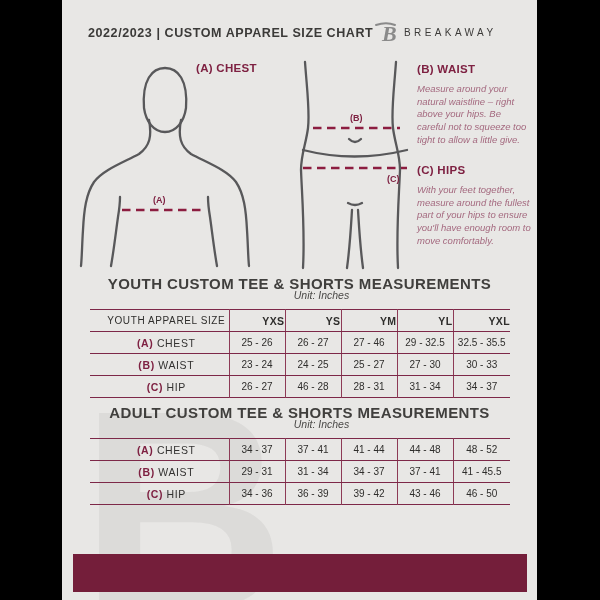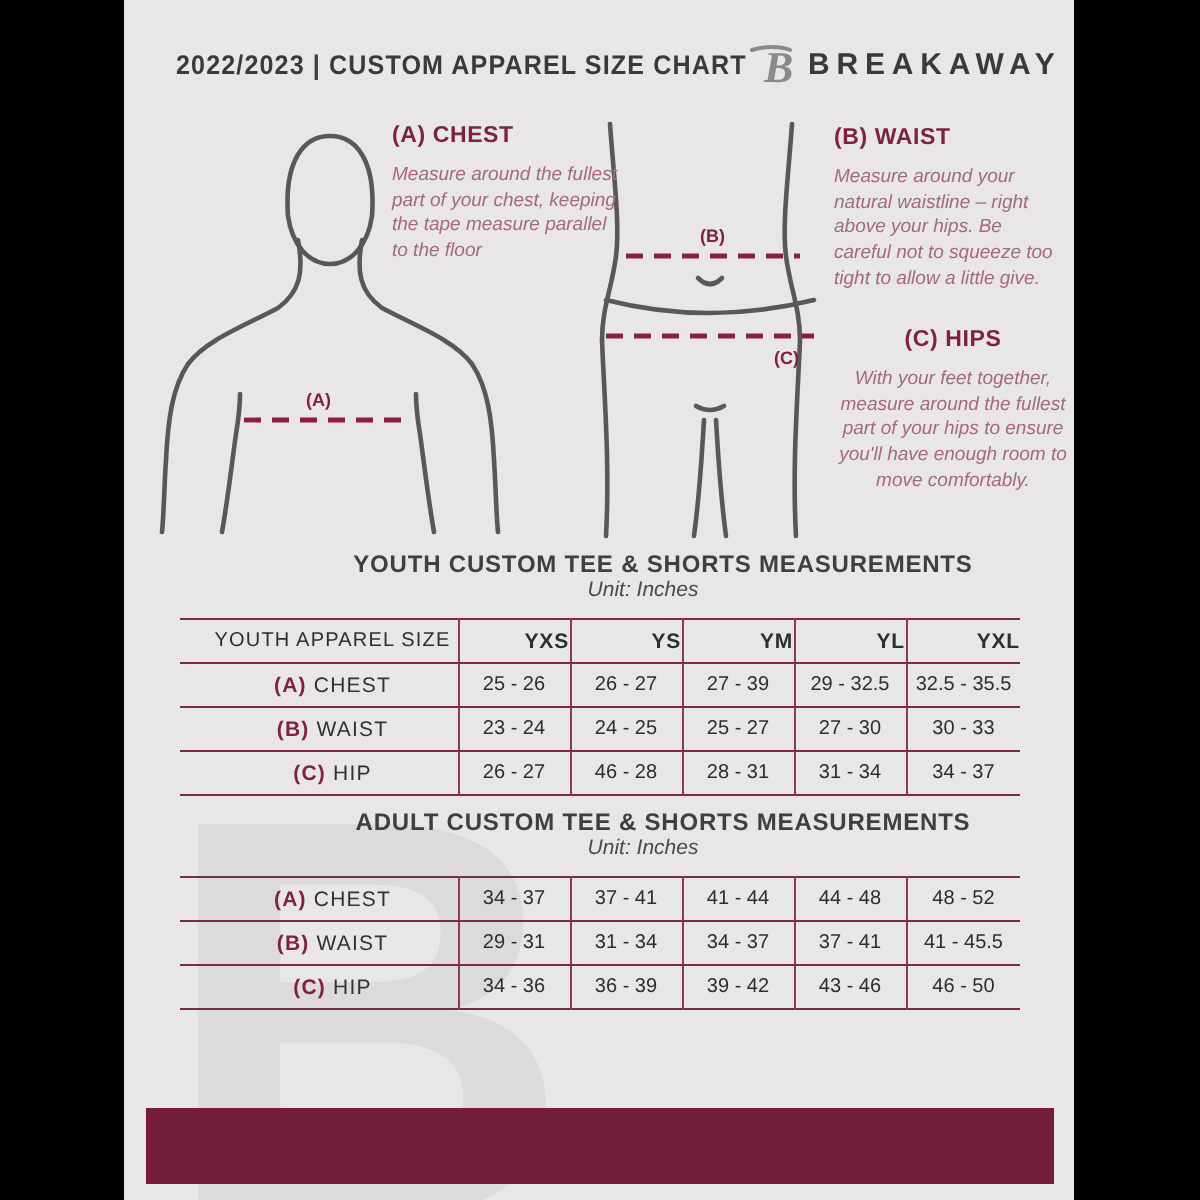--- a/index.html
+++ b/index.html
@@ -9,40 +9,40 @@
   .page { position:absolute; left:62px; top:0; width:475px; height:600px; background:#e8e7e5; overflow:hidden; }
 
   .watermark { position:absolute; left:18px; top:368px; font-size:285px; font-weight:bold;
     color:rgba(70,70,70,0.07); line-height:1; z-index:0; font-family:"Liberation Sans", sans-serif; }
 
   
   .doc-title { position:absolute; left:26px; top:25px; font-size:13.5px; font-weight:700;
     color:#3b3a38; letter-spacing:0.6px; white-space:nowrap; transform:scaleX(0.93); transform-origin:left center; z-index:2; }
   .brand-wrap { position:absolute; left:312px; top:18px; display:flex; align-items:center; z-index:2; }
   .brand-logo { width:28px; height:28px; }
-  .brand-name { font-size:15px; font-weight:700; letter-spacing:3.4px; color:#3b3a38; margin-left:2px; }
+  .brand-name { font-size:10px; font-weight:400; letter-spacing:3.4px; color:#3b3a38; margin-left:2px; }
 
   
   .fig { position:absolute; z-index:1; }
   .fig-upper { left:16px; top:58px; }
   .fig-lower { left:226px; top:60px; }
   .meas-block { position:absolute; z-index:2; }
   .meas-heading { font-size:11.5px; font-weight:700; color:#7e2142; letter-spacing:0.3px; }
   .meas-body { margin-top:8px; font-size:9.5px; font-style:italic; color:#a4697f; line-height:1.33; }
   .block-chest { left:134px; top:62px; width:113px; }
   .block-waist { left:355px; top:63px; width:114px; }
-  .block-hips  { left:355px; top:164px; width:119px;text-align:center; }
+  .block-hips  { left:355px; top:164px; width:119px; }
 
   svg .outline { fill:none; stroke:#58585a; stroke-width:2.3; stroke-linecap:round; }
   svg .dash { stroke:#8c1d40; stroke-width:2.4; stroke-dasharray:8.5 5.5; fill:none; }
   svg .dlabel { font-size:9px; font-weight:700; fill:#7e2142; font-family:"Liberation Sans", sans-serif; }
 
   
-  .tbl-title { position:absolute; left:0; width:475px; text-align:center; font-size:12px;
-    font-weight:700; color:#403f3d; letter-spacing:0.4px; z-index:2;margin-left:32px; }
+  .tbl-title { position:absolute; left:0; width:475px; text-align:center; font-size:15px;
+    font-weight:700; color:#403f3d; letter-spacing:0.4px; z-index:2; }
   .tbl-unit { position:absolute; left:0; width:475px; text-align:center; font-size:10.5px;
     font-style:italic; color:#4a4947; z-index:2;padding-left:44px; }
   table.size-table { position:absolute; left:28px; width:420px; border-collapse:collapse;
     table-layout:fixed; z-index:2; border-top:1.5px solid #7d2848; border-bottom:1.5px solid #7d2848; }
   table.size-table td { height:22px; border-bottom:1.5px solid #7d2848; font-size:10px; color:#2f2e2c;
     text-align:center; vertical-align:middle; background:transparent; }
   table.size-table tr:last-child td { border-bottom:none; }
   table.size-table td + td { border-left:1.2px solid #8d3a56; }
   td.lab { text-align:left; padding-left:14px; letter-spacing:0.6px; font-size:10px; color:#3c3b39; }
   tr.head td.size { font-weight:700; font-size:10.5px; color:#2f2e2c; letter-spacing:0.4px;text-align:right; }
@@ -89,21 +89,20 @@
       <path class="outline" d="M 64,150 C 63,166 62,186 59,208"></path>
       <path class="outline" d="M 70,150 C 71,166 72,186 75,208"></path>
       <text class="dlabel" x="62" y="61">(B)</text>
       <line class="dash" x1="25" y1="68" x2="112" y2="68"></line>
       <line class="dash" x1="15" y1="108" x2="119" y2="108"></line>
       <text class="dlabel" x="99" y="122">(C)</text>
     </svg>
 
     <div class="meas-block block-chest">
       <div class="meas-heading">(A) CHEST</div>
-      <div class="meas-body">Measure around the fullest part of your chest, keeping the tape measure parallel to the floor</div>
     </div>
     <div class="meas-block block-waist">
       <div class="meas-heading">(B) WAIST</div>
       <div class="meas-body">Measure around your natural waistline – right above your hips. Be careful not to squeeze too tight to allow a little give.</div>
     </div>
     <div class="meas-block block-hips">
       <div class="meas-heading">(C) HIPS</div>
       <div class="meas-body">With your feet together, measure around the fullest part of your hips to ensure you'll have enough room to move comfortably.</div>
     </div>
 
@@ -124,21 +123,21 @@
         <td class="size">YXS</td>
         <td class="size">YS</td>
         <td class="size">YM</td>
         <td class="size">YL</td>
         <td class="size">YXL</td>
       </tr>
       <tr class="data">
         <td class="lab"><span class="key">(A)</span> <span class="lbl">CHEST</span></td>
         <td>25 - 26</td>
         <td>26 - 27</td>
-        <td>27 - 39</td>
+        <td>27 - 46</td>
         <td>29 - 32.5</td>
         <td>32.5 - 35.5</td>
       </tr>
       <tr class="data">
         <td class="lab"><span class="key">(B)</span> <span class="lbl">WAIST</span></td>
         <td>23 - 24</td>
         <td>24 - 25</td>
         <td>25 - 27</td>
         <td>27 - 30</td>
         <td>30 - 33</td>

